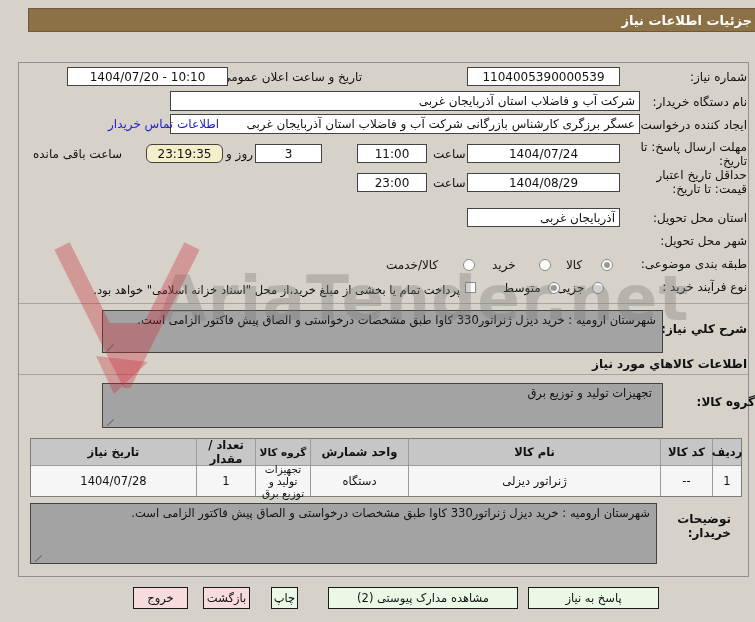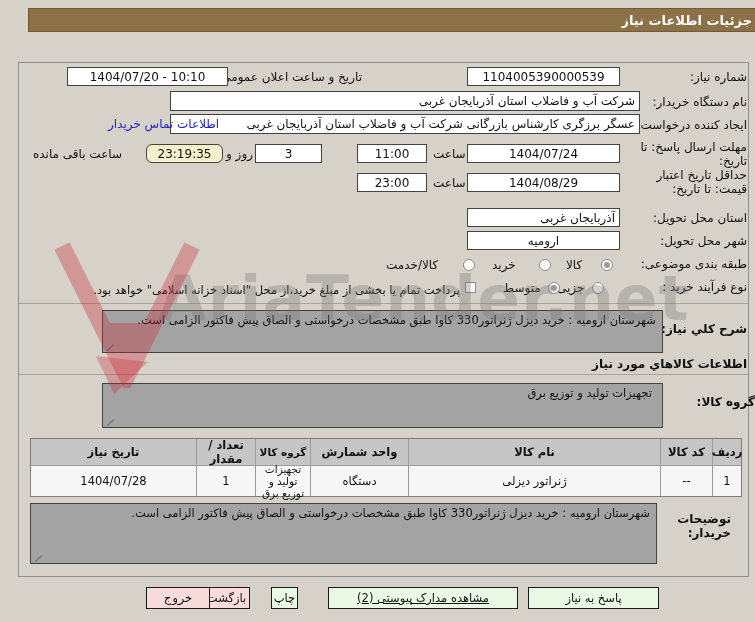--- a/index.html
+++ b/index.html
@@ -81,21 +81,20 @@
 
   <div class="lbl lbl-wrap" style="right:8px;top:168px;width:112px;">حداقل تاریخ اعتبار قیمت: تا تاریخ:</div>
   <div class="inp ltr" style="left:467px;top:173px;width:153px;height:19px;">1404/08/29</div>
   <div class="lbl" style="left:433px;top:176px;">ساعت</div>
   <div class="inp ltr" style="left:357px;top:173px;width:70px;height:19px;">23:00</div>
 
   <div class="lbl" style="right:8px;top:211px;">استان محل تحویل:</div>
   <div class="inp alignright" style="left:467px;top:208px;width:153px;height:19px;">آذربایجان غربی</div>
 
   <div class="lbl" style="right:8px;top:234px;">شهر محل تحویل:</div>
-  <div class="inp" style="left:467px;top:231px;width:153px;height:19px;">ارومیه</div>
 
   <div class="lbl" style="right:8px;top:257px;">طبقه بندی موضوعی:</div>
   <span class="radio sel" style="left:601px;top:259px;"></span>
   <div class="lbl" style="left:566px;top:258px;">کالا</div>
   <span class="radio" style="left:539px;top:259px;"></span>
   <div class="lbl" style="left:492px;top:258px;">خرید</div>
   <span class="radio" style="left:463px;top:259px;"></span>
   <div class="lbl" style="left:386px;top:258px;">کالا/خدمت</div>
 
   <div class="lbl" style="right:8px;top:280px;">نوع فرآیند خرید :</div>
@@ -142,24 +141,24 @@
   </div>
 
   <div class="lbl bold lbl-wrap" style="right:24px;top:512px;width:70px;white-space:pre-line;">توضیحات
 خریدار:</div>
   <div class="ta" style="left:30px;top:503px;width:627px;height:61px;">
     <span>شهرستان ارومیه : خرید دیزل ژنراتور330  کاوا  طبق مشخصات درخواستی و الصاق پیش فاکتور الزامی است.</span>
     <span class="grip"></span>
   </div>
 
   <div class="btn btn-green" style="left:528px;width:131px;">پاسخ به نیاز</div>
-  <div class="btn btn-green" style="left:328px;width:190px;text-decoration:underline;">مشاهده مدارک پیوستی (2)</div>
+  <div class="btn btn-green" style="left:328px;width:190px;">مشاهده مدارک پیوستی (2)</div>
   <div class="btn btn-green" style="left:271px;width:27px;">چاپ</div>
   <div class="btn btn-pink" style="left:203px;width:47px;">بازگشت</div>
-  <div class="btn btn-pink" style="left:146px;width:64px;font-family:Liberation Mono, monospace;">خروج</div>
+  <div class="btn btn-pink" style="left:133px;width:55px;">خروج</div>
 
   <div class="wm wm-text">AriaTender.net</div>
   <svg class="wm" style="left:42px;top:228px;opacity:.32;" width="170" height="160" viewBox="0 0 170 160">
     <path d="M20 18 L85 148 L150 18" fill="none" stroke="#cc2233" stroke-width="17"></path>
     <path d="M60 95 L110 95 L85 135 Z" fill="#cc2233"></path>
   </svg>
   <svg class="wm" style="left:92px;top:352px;opacity:.30;" width="60" height="46" viewBox="0 0 60 46">
     <path d="M4 4 L56 10 L22 42 Z" fill="#cc2233"></path>
   </svg>
 

